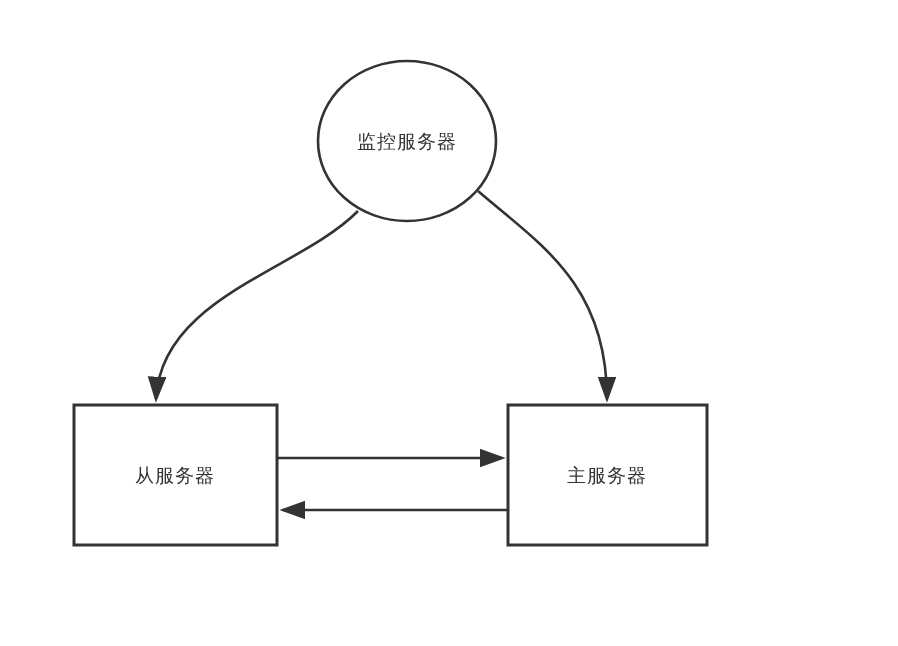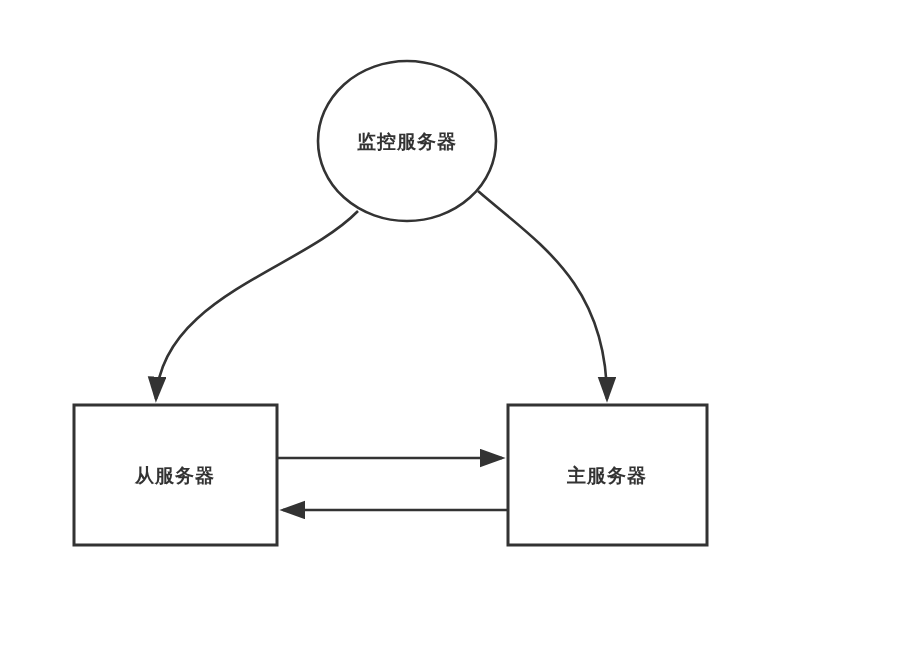--- a/index.html
+++ b/index.html
@@ -11,21 +11,20 @@
     width: 898px;
     height: 646px;
     overflow: hidden;
     font-family: "Liberation Sans", "DejaVu Sans", sans-serif;
   }
   .canvas-wrap {
     position: relative;
     width: 898px;
     height: 473px;
     background: #ffffff;
-    font-weight: bold;
   }
   svg {
     display: block;
   }
   .node-shape {
     fill: #ffffff;
   }
   .node-label {
     font-family: "Liberation Sans", "DejaVu Sans", sans-serif;
     font-size: 19px;

